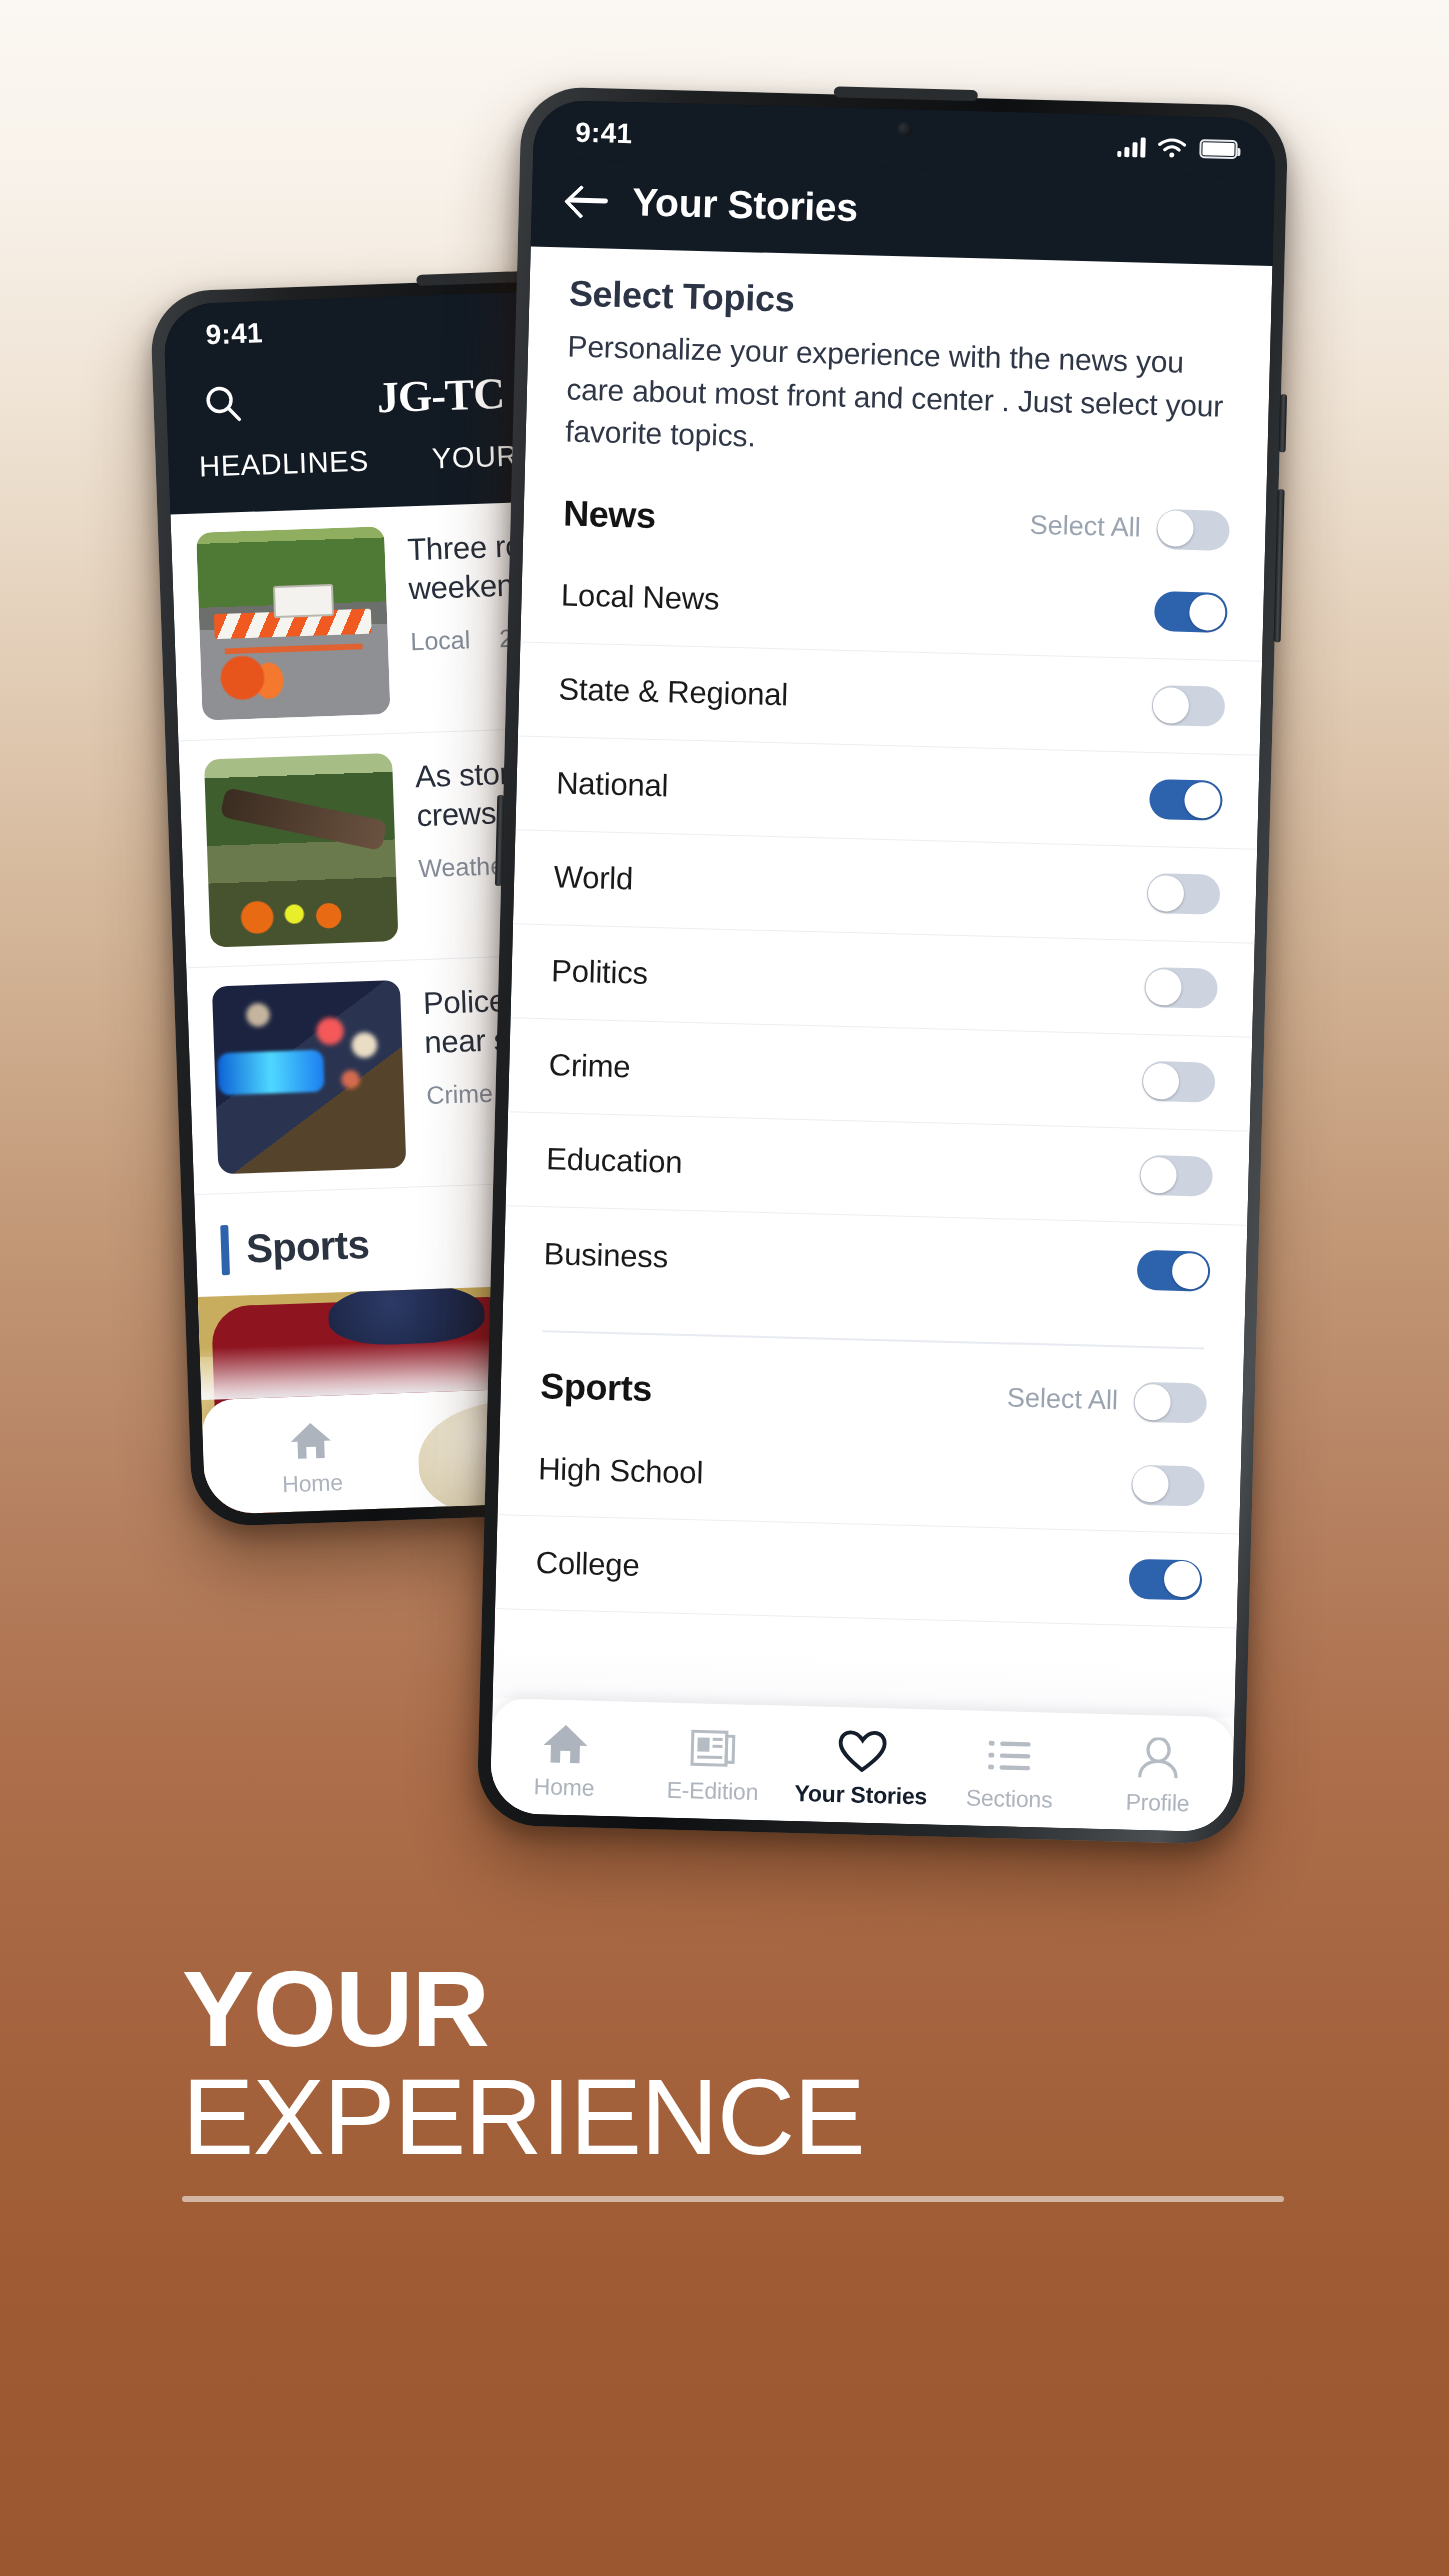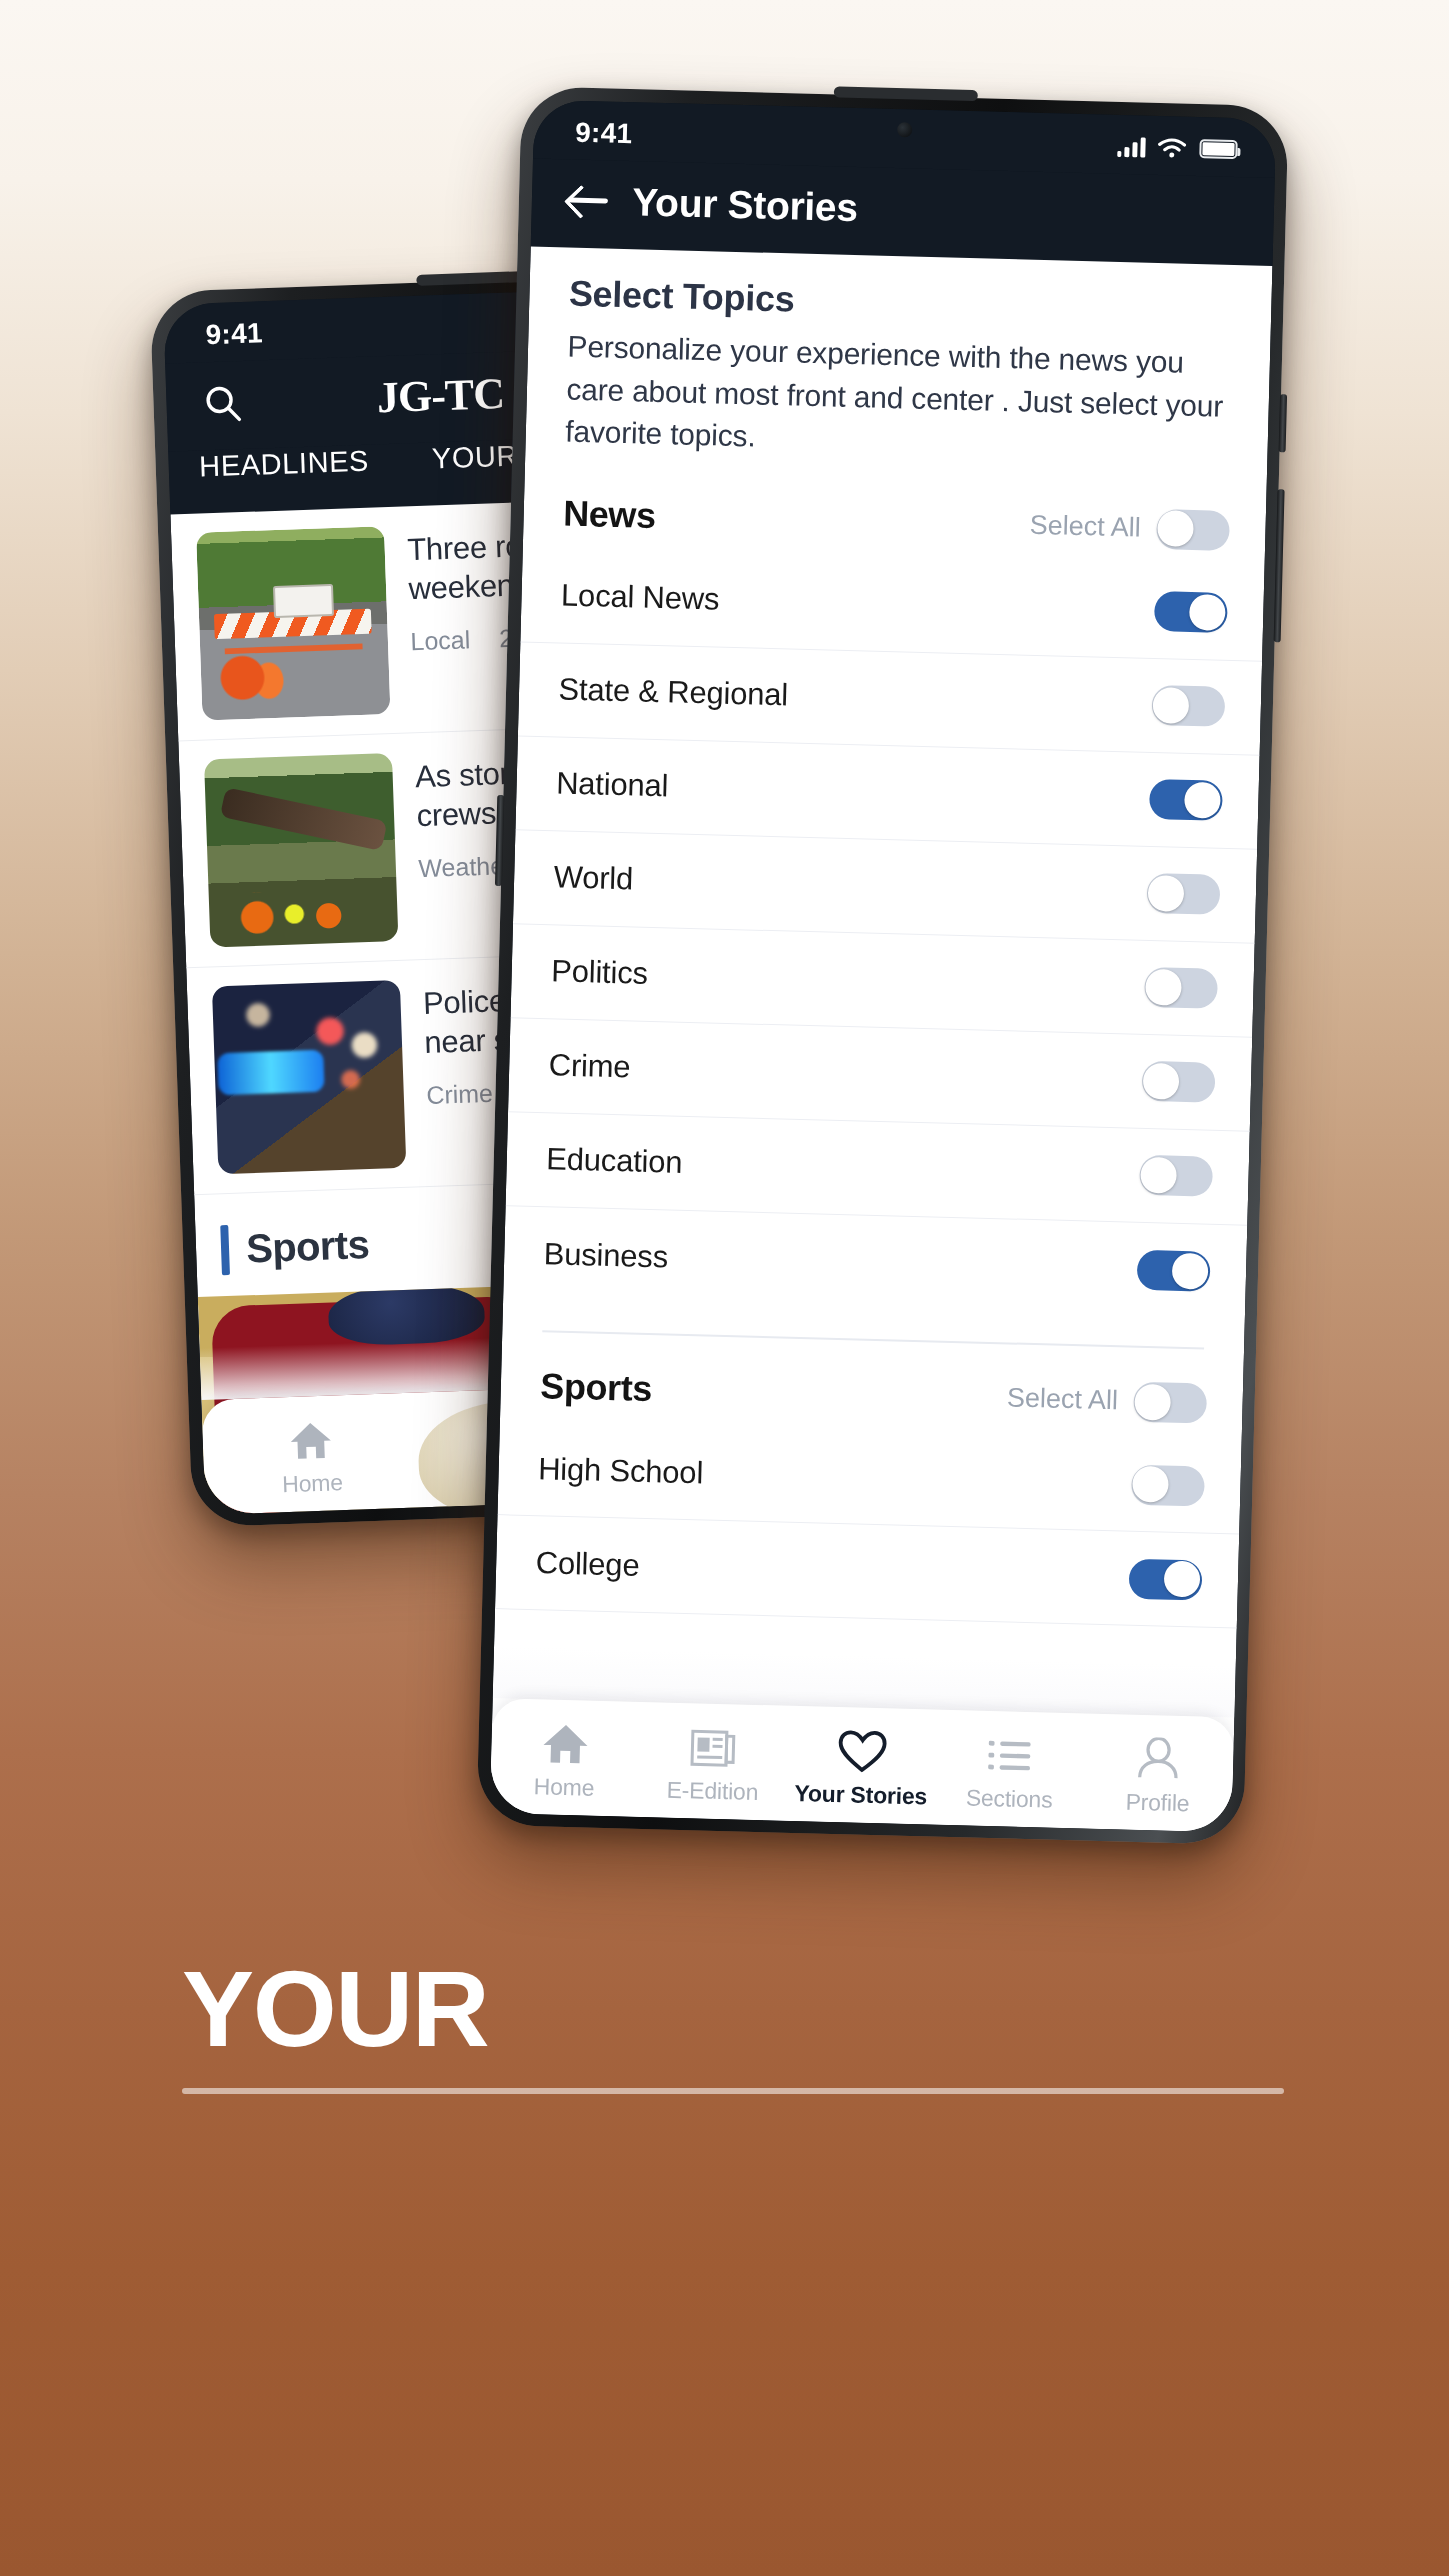--- a/index.html
+++ b/index.html
@@ -557,15 +557,16 @@
       </div>
     </div>
   </div>
   <span class="btn-side" style="right:-5.7px; top:288px; width:6.7px; height:58px;"></span>
   <span class="btn-side" style="right:-5.7px; top:383px; width:6.7px; height:153px;"></span>
   <span class="btn-side" style="left:-5.7px; top:709px; width:6.7px; height:91px;"></span>
 </div>
 
 <div class="promo">
   <div class="l b">YOUR</div>
+  <div class="l">EXPERIENCE</div>
   <div class="rule"></div>
 </div>
 
 
 </body></html>

